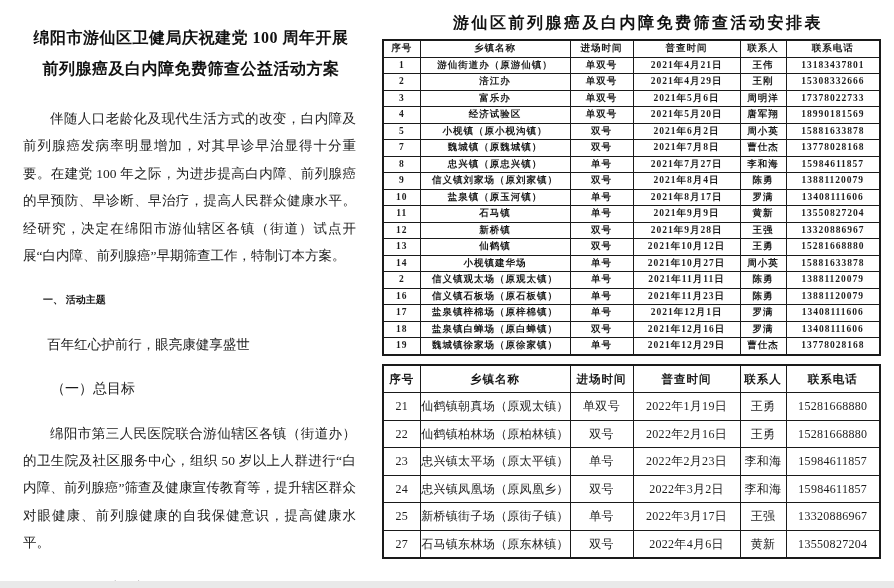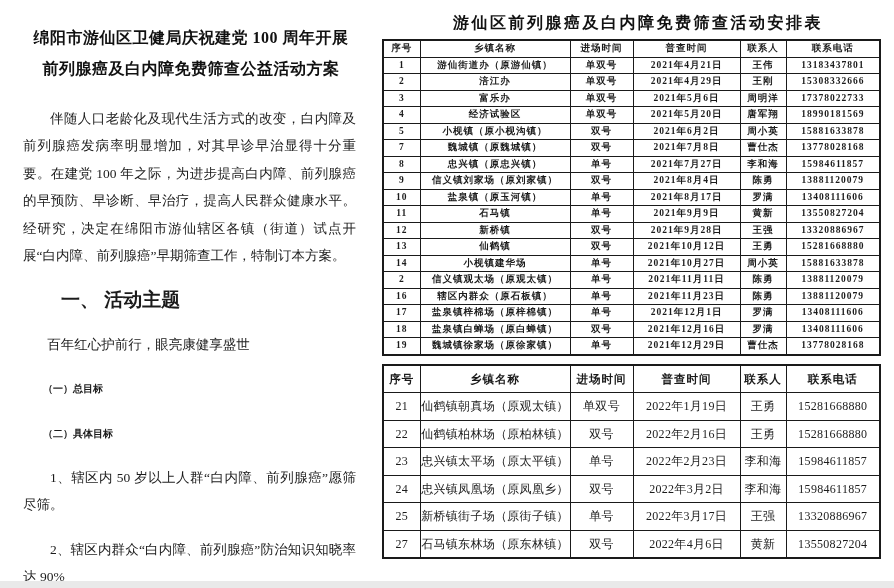--- a/index.html
+++ b/index.html
@@ -8,24 +8,24 @@
   .canvas{position:relative;width:894px;height:588px;background:#fff;}
 
   
   .left-page{position:absolute;left:0;top:0;width:382px;height:578px;box-sizing:border-box;}
   .doc-title{margin:22px 6px 0 6px;text-align:center;font-weight:bold;
              font-size:16px;line-height:31px;letter-spacing:0.5px;color:#111;}
   .doc-body{margin:21px 9px 0 6px;font-size:13.5px;line-height:27.4px;
             text-align:justify;text-justify:inter-character;}
   .doc-body p{margin:17px;}
   .indent{text-indent:2em;}
-  .heading{text-indent:2em;font-weight:bold;font-size:19px;
+  .heading{text-indent:2em;font-weight:bold;font-size:10px;
            font-family:"Liberation Sans","DejaVu Sans",sans-serif;}
   .slogan{text-indent:1.8em;}
-  .subheading{text-indent:2em;font-weight:bold;font-size:10px;}
+  .subheading{text-indent:2em;font-weight:normal;font-size:14px;}
   .list-item{text-indent:2em;}
 
   
   .right-page{position:absolute;left:382px;top:0;width:512px;height:475px;}
   .table-title{margin-top:13px;text-align:center;font-weight:bold;
                font-size:16px;letter-spacing:2.5px;color:#111;}
   table{border-collapse:collapse;table-layout:fixed;width:497px;font-family:Liberation Serif, serif;}
   .t1{margin-top:5px;border:2px solid #1a1a1a;font-size:9.5px;font-weight:bold;}
   .t1 th,.t1 td{border:1px solid #1a1a1a;text-align:center;padding:0;
                 height:15.5px;line-height:15.5px;letter-spacing:1px;
@@ -46,20 +46,21 @@
   <div class="left-page">
     <div class="doc-title">
       <div>绵阳市游仙区卫健局庆祝建党 100 周年开展</div>
       <div>前列腺癌及白内障免费筛查公益活动方案</div>
     </div>
     <div class="doc-body">
       <p class="indent">伴随人口老龄化及现代生活方式的改变，白内障及前列腺癌发病率明显增加，对其早诊早治显得十分重要。在建党 100 年之际，为进步提高白内障、前列腺癌的早预防、早诊断、早治疗，提高人民群众健康水平。经研究，决定在绵阳市游仙辖区各镇（街道）试点开展“白内障、前列腺癌”早期筛查工作，特制订本方案。</p>
       <p class="heading">一、 活动主题</p>
       <p class="slogan">百年红心护前行，眼亮康健享盛世</p>
       <p class="subheading">（一）总目标</p>
+      <p class="indent">绵阳市第三人民医院联合游仙辖区各镇（街道办）的卫生院及社区服务中心，组织 50 岁以上人群进行“白内障、前列腺癌”筛查及健康宣传教育等，提升辖区群众对眼健康、前列腺健康的自我保健意识，提高健康水平。</p>
       <p class="subheading">（二）具体目标</p>
       <p class="list-item">1、辖区内 50 岁以上人群“白内障、前列腺癌”愿筛尽筛。</p>
       <p class="list-item">2、辖区内群众“白内障、前列腺癌”防治知识知晓率达 90%</p>
     </div>
   </div>
 
   <div class="right-page">
     <div class="table-title">游仙区前列腺癌及白内障免费筛查活动安排表</div>
 
     <table class="t1">
@@ -189,21 +190,21 @@
           <tr>
             <td>2</td>
             <td>信义镇观太场（原观太镇）</td>
             <td>单号</td>
             <td>2021年11月11日</td>
             <td>陈勇</td>
             <td>13881120079</td>
           </tr>
           <tr>
             <td>16</td>
-            <td>辖区内群众（原石板镇）</td>
+            <td>信义镇石板场（原石板镇）</td>
             <td>单号</td>
             <td>2021年11月23日</td>
             <td>陈勇</td>
             <td>13881120079</td>
           </tr>
           <tr>
             <td>17</td>
             <td>盐泉镇梓棉场（原梓棉镇）</td>
             <td>单号</td>
             <td>2021年12月1日</td>

